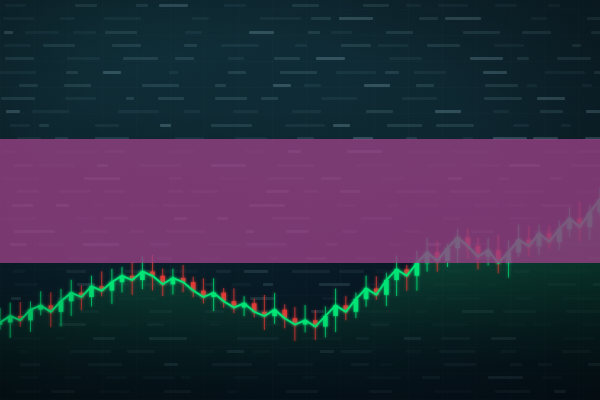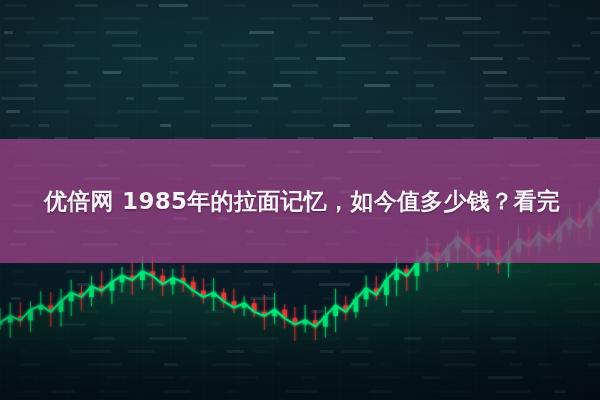--- a/index.html
+++ b/index.html
@@ -550,16 +550,15 @@
           <rect x="597.7" y="39.4" width="4.6" height="12.7" fill="#00e676" opacity="0.92"></rect>
         </g>
       <path id="chart-line" fill="none" stroke="#00e676" stroke-width="1.8" filter="url(#glow)" d="M0.0 162.4 L10.2 156.0 L20.3 160.3 L30.5 149.7 L40.7 145.4 L50.8 151.8 L61.0 141.2 L71.2 132.7 L81.4 137.0 L91.5 126.4 L101.7 130.6 L111.9 122.1 L122.0 115.8 L132.2 120.0 L142.4 111.5 L152.5 115.8 L162.7 124.2 L172.9 117.9 L183.1 122.1 L193.2 130.6 L203.4 137.0 L213.6 132.7 L223.7 141.2 L233.9 147.6 L244.1 143.3 L254.2 151.8 L264.4 156.0 L274.6 149.7 L284.7 158.2 L294.9 164.5 L305.1 160.3 L315.3 166.6 L325.4 156.0 L335.6 145.4 L345.8 151.8 L355.9 139.1 L366.1 128.5 L376.3 134.8 L386.4 120.0 L396.6 109.4 L406.8 115.8 L416.9 103.0 L427.1 92.4 L437.3 100.9 L447.5 88.2 L457.6 77.6 L467.8 86.1 L478.0 96.7 L488.1 90.3 L498.3 103.0 L508.5 92.4 L518.6 79.7 L528.8 86.1 L539.0 73.4 L549.2 81.8 L559.3 69.1 L569.5 58.5 L579.7 67.0 L589.8 52.2 L600.0 39.4"></path>
     </svg>
   </div>
 
   <div class="grid-wash"></div>
   <div class="vignette"></div>
 
   <div class="banner">
-    <div class="line l1">优倍网 1985年的拉面记忆，如今值多少钱？看完</div>
   </div>
 
 </div>
 
 </body></html>

